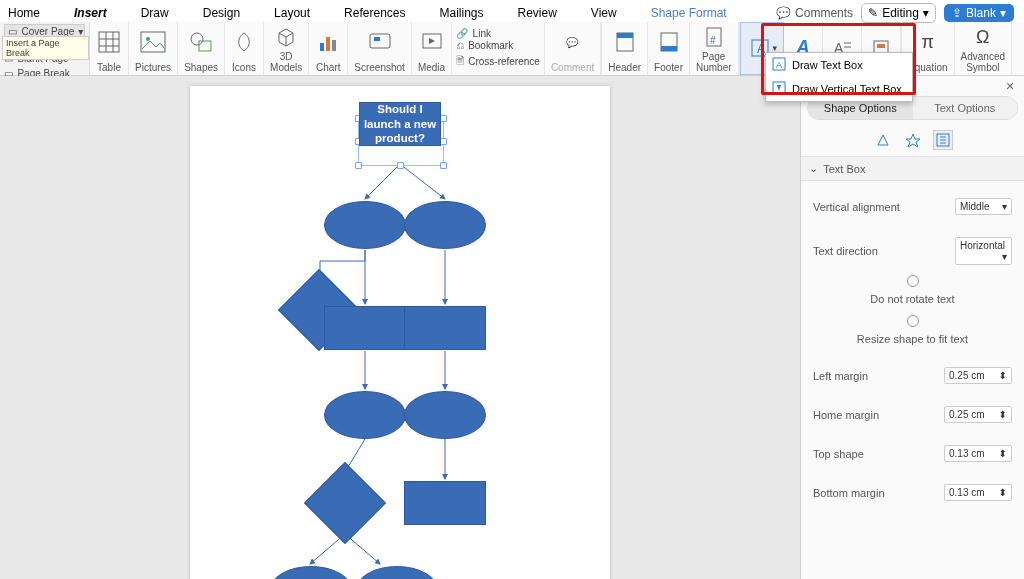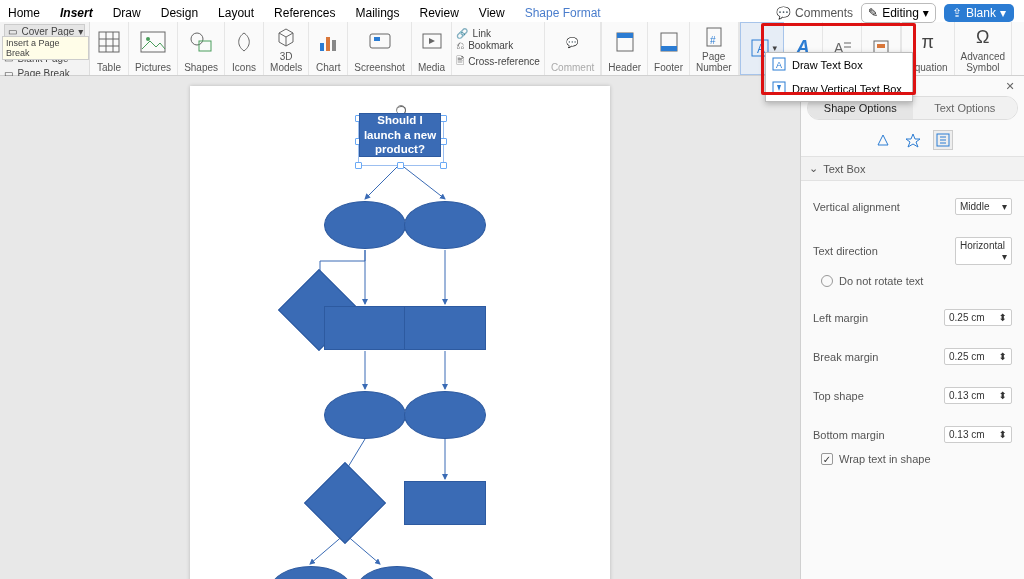--- a/index.html
+++ b/index.html
@@ -11,21 +11,21 @@
     --grey-border:#d0d0d0;
     --grey-text:#555;
     --white:#fff;
     --panel-bg:#fdfdfd;
     --page-bg:#e8e8e8;
   }
   *{box-sizing:border-box;font-family:-apple-system,BlinkMacSystemFont,"Segoe UI",sans-serif;}
   body{margin:0;background:var(--page-bg);width:1024px;height:579px;overflow:hidden;position:relative;}
   
   
-  .tab-strip{display:flex;align-items:center;background:var(--white);height:22px;padding-top:3px;gap:4px;font-size:12px;}
+  .tab-strip{display:flex;align-items:center;background:var(--white);height:22px;padding-top:3px;gap:18px;font-size:12px;}
   .tab{padding:2px 8px;cursor:pointer;}
   .tab.active{font-weight:700;font-style:italic;}
   .tab.contextual{color:#4a7dcc;}
   .top-right{margin-left:auto;display:flex;gap:8px;align-items:center;padding-right:10px;}
   .btn-share{background:#2b7cd3;color:#fff;border-radius:5px;padding:2px 8px;font-size:12px;display:flex;align-items:center;gap:4px;}
   .btn-editing{border:1px solid #bbb;border-radius:5px;padding:2px 6px;font-size:12px;display:flex;align-items:center;gap:4px;}
   .btn-comments{display:flex;align-items:center;gap:4px;font-size:12px;color:#555;}
   
   
   .ribbon{display:flex;background:#fafafa;border-bottom:1px solid var(--grey-border);height:54px;align-items:stretch;font-size:10px;color:#444;}
@@ -67,21 +67,21 @@
   .panel-tab.active{background:#e5e5e5;color:#222;}
   .sub-icons{display:flex;gap:10px;justify-content:center;padding:6px 0;}
   .sub-ico{width:20px;height:20px;display:flex;align-items:center;justify-content:center;color:#2b7cd3;border:1px solid transparent;}
   .sub-ico.active{border-color:#ccc;background:#eee;}
   .section-head{display:flex;align-items:center;gap:5px;background:#f2f2f2;padding:5px 8px;border-top:1px solid #e2e2e2;border-bottom:1px solid #e2e2e2;font-size:11px;color:#555;}
   .field-row{display:flex;align-items:center;justify-content:space-between;padding:5px 12px;margin-top:12px;}
   .field-row label{color:#555;}
   .select,.spinner{border:1px solid #ccc;background:#fff;font-size:10px;padding:2px 4px;border-radius:2px;}
   .select{width:57px;}
   .spinner{width:68px;display:flex;justify-content:space-between;}
-  .check-row{display:flex;align-items:center;gap:6px;padding:5px 20px;color:#555;font-size:11px;}
+  .check-row{display:flex;align-items:center;gap:6px;padding:5px 20px;color:#555;font-size:11px;flex-direction:column;}
   .chk{width:12px;height:12px;border:1px solid #999;border-radius:50%;display:flex;align-items:center;justify-content:center;}
   .chk.square{border-radius:2px;}
   .chk.checked::after{content:"✓";font-size:10px;color:#333;}
 </style>
 </head>
 <body>
 
 <div class="tab-strip">
   <div class="tab">Home</div>
   <div class="tab active">Insert</div>
@@ -375,21 +375,21 @@
       <div class="rot-handle"></div>
       <div class="handle" style="left:-4px;top:-4px;"></div>
       <div class="handle" style="left:50%;top:-4px;margin-left:-4px;"></div>
       <div class="handle" style="right:-4px;top:-4px;"></div>
       <div class="handle" style="left:-4px;top:50%;margin-top:-4px;"></div>
       <div class="handle" style="right:-4px;top:50%;margin-top:-4px;"></div>
       <div class="handle" style="left:-4px;bottom:-4px;"></div>
       <div class="handle" style="left:50%;bottom:-4px;margin-left:-4px;"></div>
       <div class="handle" style="right:-4px;bottom:-4px;"></div>
     </div>
-    <div class="shape rect txtbox" style="left:169px;top:27px;">Should I launch a new product?</div>
+    <div class="shape rect txtbox" style="left:169px;top:16px;">Should I launch a new product?</div>
 
     <div class="shape oval" style="left:134px;top:115px;"></div>
     <div class="shape oval" style="left:214px;top:115px;"></div>
     <div class="shape diamond" style="left:100px;top:195px;"></div>
     <div class="shape rect" style="left:134px;top:220px;"></div>
     <div class="shape rect" style="left:214px;top:220px;"></div>
     <div class="shape oval" style="left:134px;top:305px;"></div>
     <div class="shape oval" style="left:214px;top:305px;"></div>
     <div class="shape diamond" style="left:126px;top:388px;"></div>
     <div class="shape rect" style="left:214px;top:395px;"></div>
@@ -433,45 +433,45 @@
     <div class="select"><span>Middle</span> <span style="float:right;">▾</span></div>
   </div>
   <div class="field-row">
     <label>Text direction</label>
     <div class="select"><span>Horizontal</span> <span style="float:right;">▾</span></div>
   </div>
   <div class="check-row">
       <span class="chk"></span>
       <span>Do not rotate text</span>
     </div>
+  <div class="check-row">
+      <span class="chk"></span>
+      <span>Resize shape to fit text</span>
+    </div>
   <div class="field-row">
       <label>Left margin</label>
       <div class="spinner">
         <span>0.25 cm</span>
         <span>⬍</span>
       </div>
     </div>
   <div class="field-row">
-      <label>Break margin</label>
+      <label>Home margin</label>
       <div class="spinner">
         <span>0.25 cm</span>
         <span>⬍</span>
       </div>
     </div>
   <div class="field-row">
       <label>Top shape</label>
       <div class="spinner">
         <span>0.13 cm</span>
         <span>⬍</span>
       </div>
     </div>
   <div class="field-row">
       <label>Bottom margin</label>
       <div class="spinner">
         <span>0.13 cm</span>
         <span>⬍</span>
       </div>
     </div>
-  <div class="check-row">
-      <span class="chk square checked"></span>
-      <span>Wrap text in shape</span>
-    </div>
 </div>
 
 </body></html>

